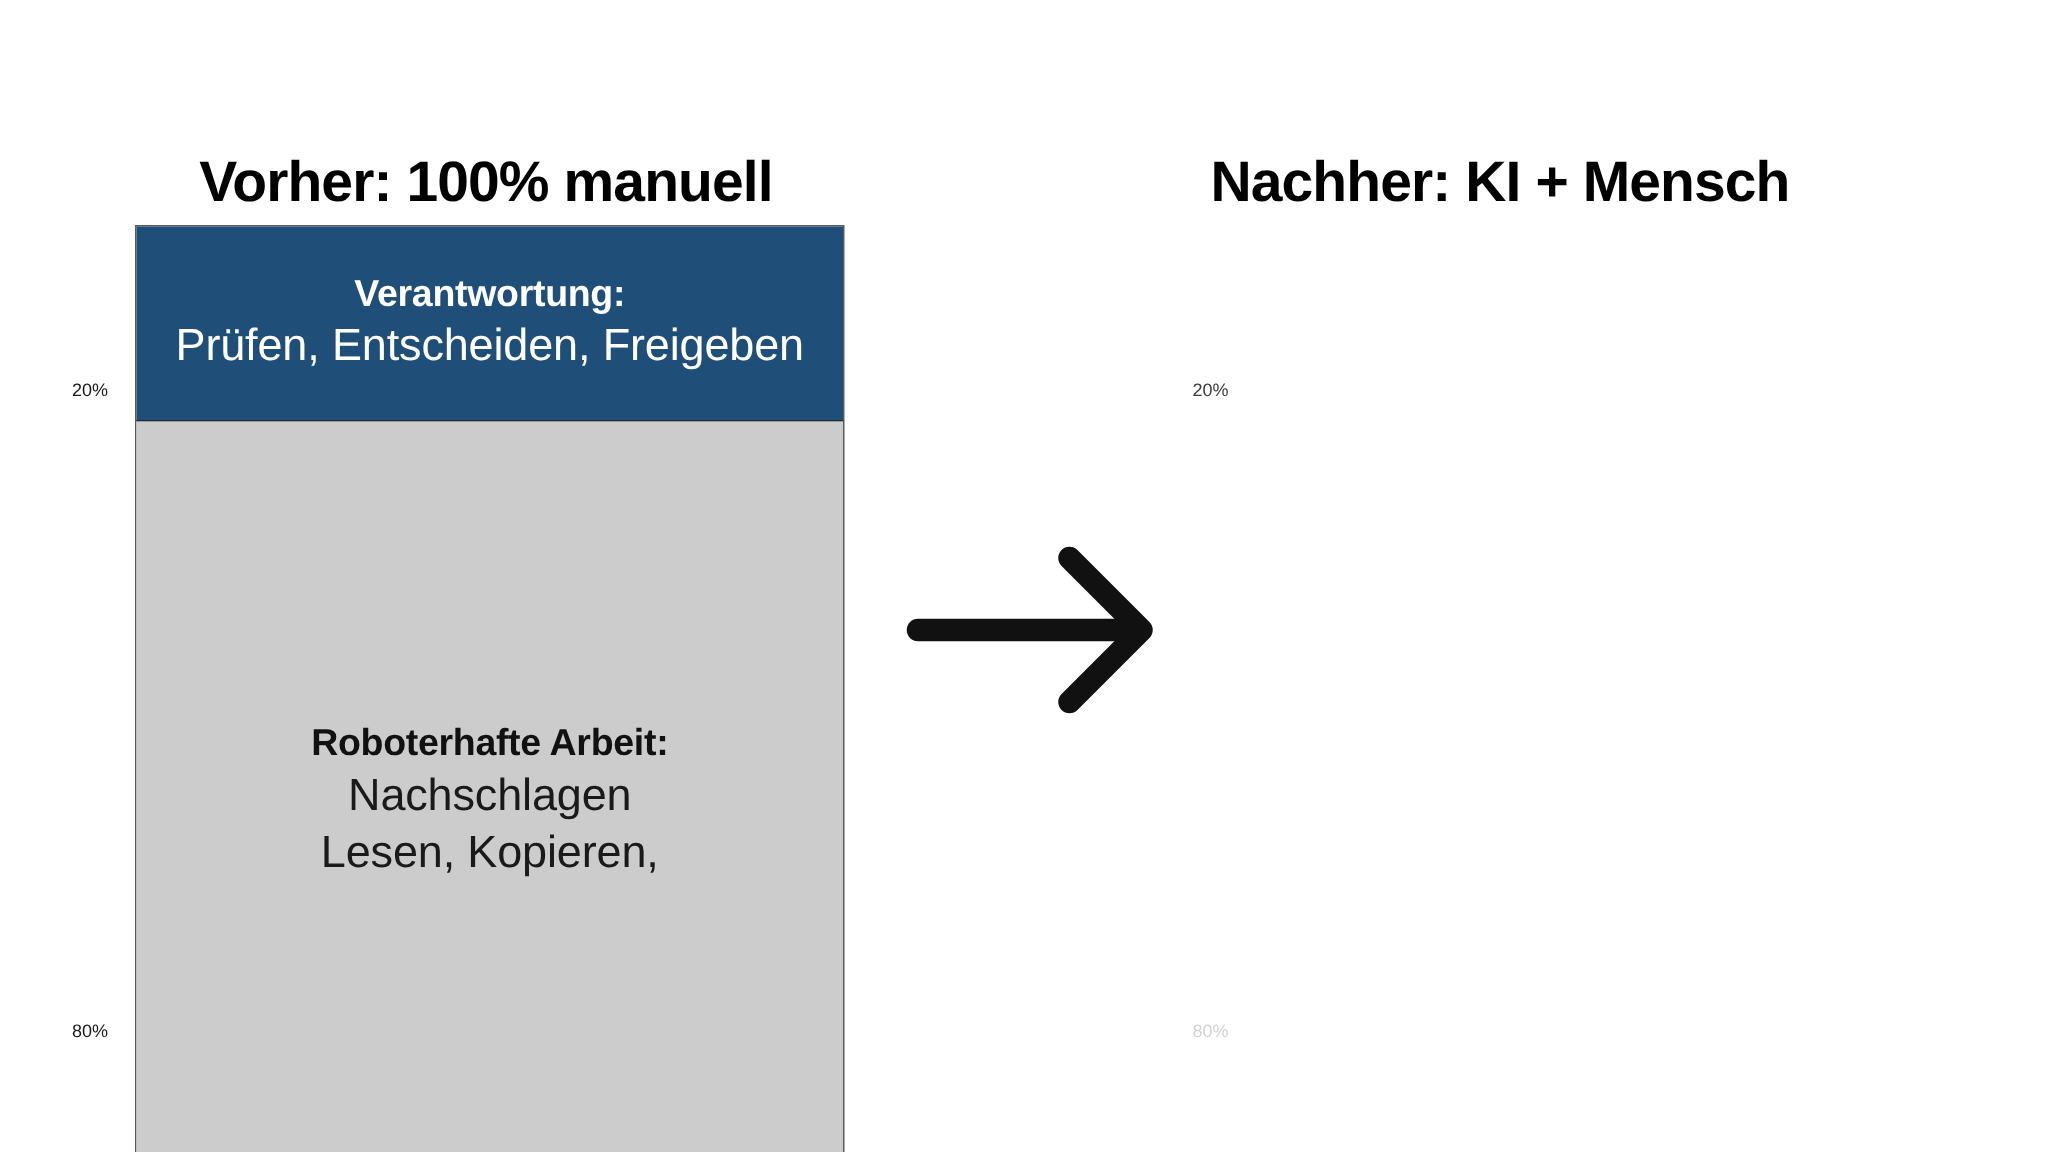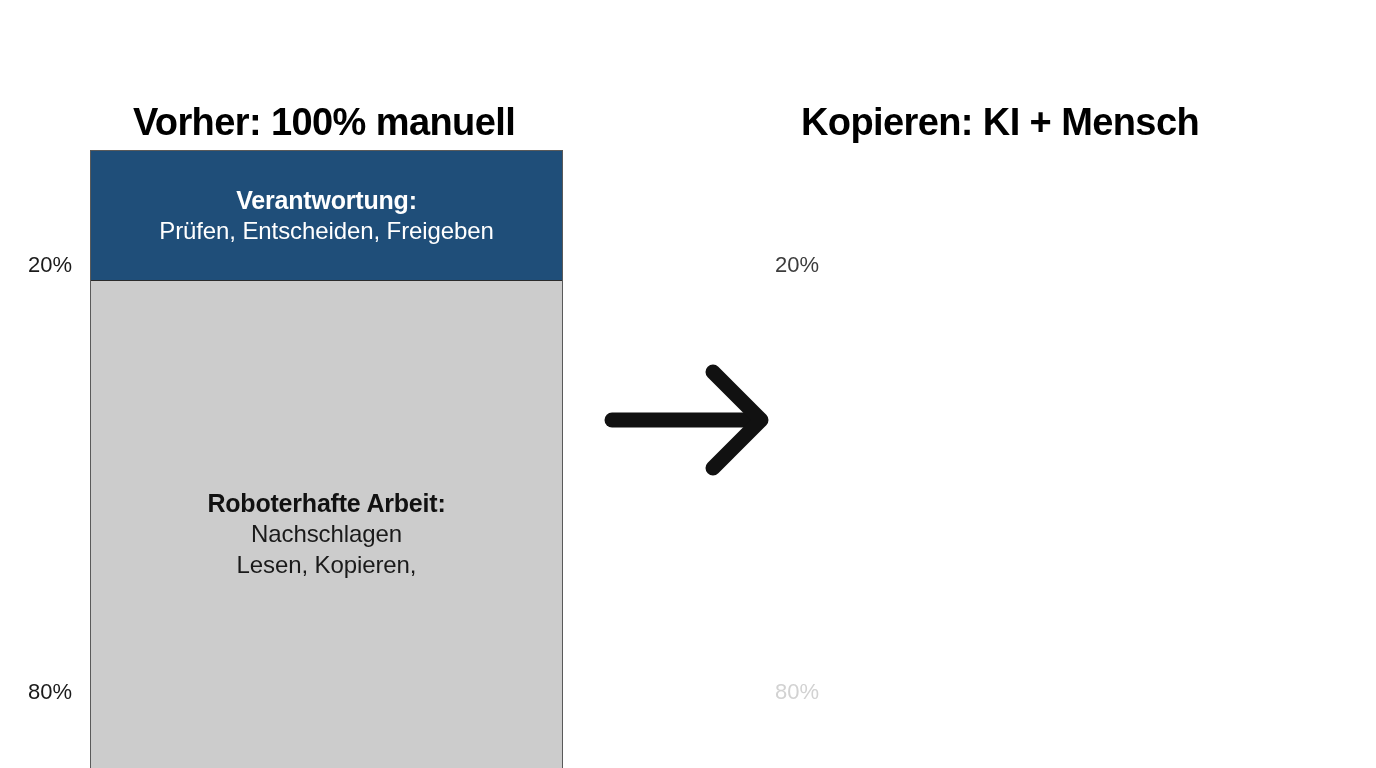--- a/index.html
+++ b/index.html
@@ -88,35 +88,35 @@
   .bar-before .seg-bottom { background: #cccccc; }
 
   
   .seg-heading {
     font-size: 25px;
     font-weight: 700;
     line-height: 1.25;
     letter-spacing: -0.2px;
   }
   .seg-sub {
-    font-size: 24px;
+    font-size: 30px;
     font-weight: 400;
     line-height: 1.27;
     letter-spacing: -0.1px;
   }
   .seg-top .seg-heading,
   .seg-top .seg-sub { color: #ffffff; }
 
   .bar-before .seg-bottom .seg-heading { color: #111111; }
   .bar-before .seg-bottom .seg-sub { color: #1a1a1a; }
 
   
   .pct {
     position: absolute;
-    font-size: 22px;
+    font-size: 12px;
     font-weight: 400;
     line-height: 1;
     text-align: right;
     white-space: nowrap;
   }
   .pct-left-20  { left: 10px; top: 254px; width: 62px; color: #1a1a1a; }
   .pct-left-80  { left: 10px; top: 681px; width: 62px; color: #1a1a1a; }
   .pct-right-20 { left: 757px; top: 254px; width: 62px; color: #3c3c3c; }
   .pct-right-80 { left: 757px; top: 681px; width: 62px; color: #d2d2d2; }
 
@@ -162,20 +162,20 @@
     <svg viewBox="0 0 180 124" xmlns="http://www.w3.org/2000/svg" aria-hidden="true">
       <g fill="none" stroke="#111111" stroke-width="15" stroke-linecap="round" stroke-linejoin="round">
         <line x1="12" y1="62" x2="158" y2="62"></line>
         <polyline points="113,14 161,62 113,110"></polyline>
       </g>
     </svg>
   </div>
 
   <section class="panel panel-after">
 
-    <h2 class="panel-title">Kopieren: KI + Mensch</h2>
+    <h2 class="panel-title">Nachher: KI + Mensch</h2>
 
   </section>
 
   <div class="pct pct-right-20">20%</div>
   <div class="pct pct-right-80">80%</div>
 
 </div>
 
 </body></html>

